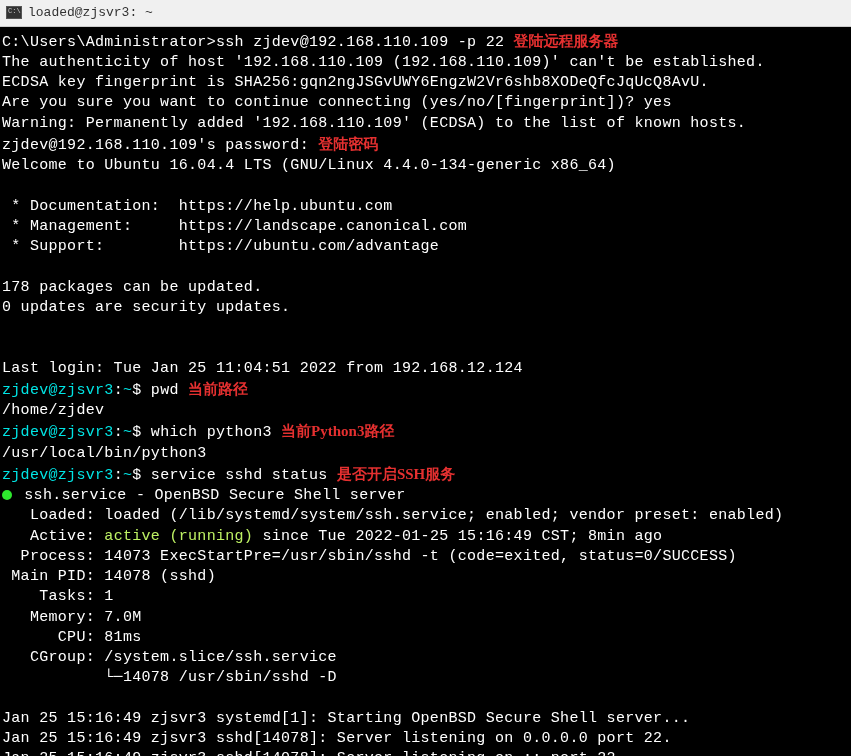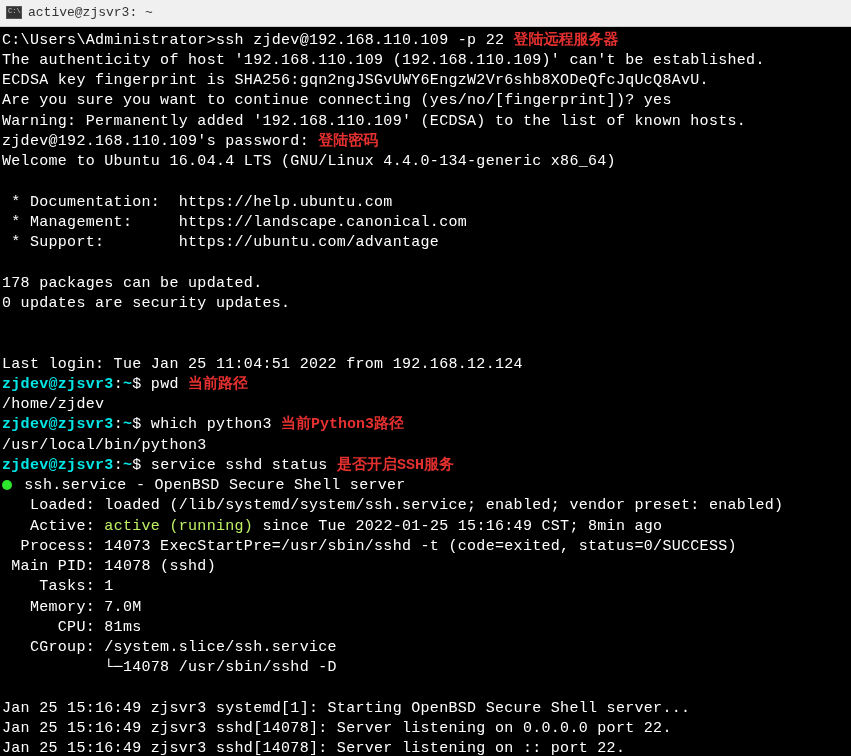--- a/index.html
+++ b/index.html
@@ -39,41 +39,41 @@
       font-size: 13px;
     }
     .terminal {
       background: #000;
       color: #fff;
       padding: 4px 2px 0 2px;
       white-space: pre;
       letter-spacing: 0.3px;
     }
     .line { white-space: pre; }
-    .cyan { color: #00e5e5; font-weight: bold; }
+    .cyan { color: #00e5e5; }
     .green { color: #bef264; }
     .red-anno {
       color: #e53030;
       font-weight: bold;
-      font-family: Liberation Mono, monospace;
+      font-family: Liberation Serif, serif;
       letter-spacing: 0;
       margin-top: 30px;
     }
     .dot {
       display: inline-block;
       width: 10px;
       height: 10px;
       border-radius: 50%;
       background: #2ee82e;
       margin-right: 3px;
       position: relative;
       top: 1px;
     }
   </style>
 </head>
 <body>
 
 <div class="titlebar">
   <span class="titlebar-icon"></span>
-  <span class="titlebar-text">active@zjsvr3: ~</span>
+  <span class="titlebar-text">loaded@zjsvr3: ~</span>
 </div>
 
 <div class="terminal" id="terminal"><div class="line"><span>C:\Users\Administrator&gt;ssh zjdev@192.168.110.109 -p 22 </span><span class="red-anno">登陆远程服务器</span></div><div class="line"><span>The authenticity of host '192.168.110.109 (192.168.110.109)' can't be established.</span></div><div class="line"><span>ECDSA key fingerprint is SHA256:gqn2ngJSGvUWY6EngzW2Vr6shb8XODeQfcJqUcQ8AvU.</span></div><div class="line"><span>Are you sure you want to continue connecting (yes/no/[fingerprint])? yes</span></div><div class="line"><span>Warning: Permanently added '192.168.110.109' (ECDSA) to the list of known hosts.</span></div><div class="line"><span>zjdev@192.168.110.109's password: </span><span class="red-anno">登陆密码</span></div><div class="line"><span>Welcome to Ubuntu 16.04.4 LTS (GNU/Linux 4.4.0-134-generic x86_64)</span></div><div class="line">&nbsp;</div><div class="line"><span> * Documentation:  https://help.ubuntu.com</span></div><div class="line"><span> * Management:     https://landscape.canonical.com</span></div><div class="line"><span> * Support:        https://ubuntu.com/advantage</span></div><div class="line">&nbsp;</div><div class="line"><span>178 packages can be updated.</span></div><div class="line"><span>0 updates are security updates.</span></div><div class="line">&nbsp;</div><div class="line">&nbsp;</div><div class="line"><span>Last login: Tue Jan 25 11:04:51 2022 from 192.168.12.124</span></div><div class="line"><span class="cyan">zjdev@zjsvr3</span><span>:</span><span class="cyan">~</span><span>$ pwd </span><span class="red-anno">当前路径</span></div><div class="line"><span>/home/zjdev</span></div><div class="line"><span class="cyan">zjdev@zjsvr3</span><span>:</span><span class="cyan">~</span><span>$ which python3 </span><span class="red-anno">当前Python3路径</span></div><div class="line"><span>/usr/local/bin/python3</span></div><div class="line"><span class="cyan">zjdev@zjsvr3</span><span>:</span><span class="cyan">~</span><span>$ service sshd status </span><span class="red-anno">是否开启SSH服务</span></div><div class="line"><span class="dot"></span><span> ssh.service - OpenBSD Secure Shell server</span></div><div class="line"><span>   Loaded: loaded (/lib/systemd/system/ssh.service; enabled; vendor preset: enabled)</span></div><div class="line"><span>   Active: </span><span class="green">active (running)</span><span> since Tue 2022-01-25 15:16:49 CST; 8min ago</span></div><div class="line"><span>  Process: 14073 ExecStartPre=/usr/sbin/sshd -t (code=exited, status=0/SUCCESS)</span></div><div class="line"><span> Main PID: 14078 (sshd)</span></div><div class="line"><span>    Tasks: 1</span></div><div class="line"><span>   Memory: 7.0M</span></div><div class="line"><span>      CPU: 81ms</span></div><div class="line"><span>   CGroup: /system.slice/ssh.service</span></div><div class="line"><span>           └─14078 /usr/sbin/sshd -D</span></div><div class="line">&nbsp;</div><div class="line"><span>Jan 25 15:16:49 zjsvr3 systemd[1]: Starting OpenBSD Secure Shell server...</span></div><div class="line"><span>Jan 25 15:16:49 zjsvr3 sshd[14078]: Server listening on 0.0.0.0 port 22.</span></div><div class="line"><span>Jan 25 15:16:49 zjsvr3 sshd[14078]: Server listening on :: port 22.</span></div></div>
 
 </body></html>

